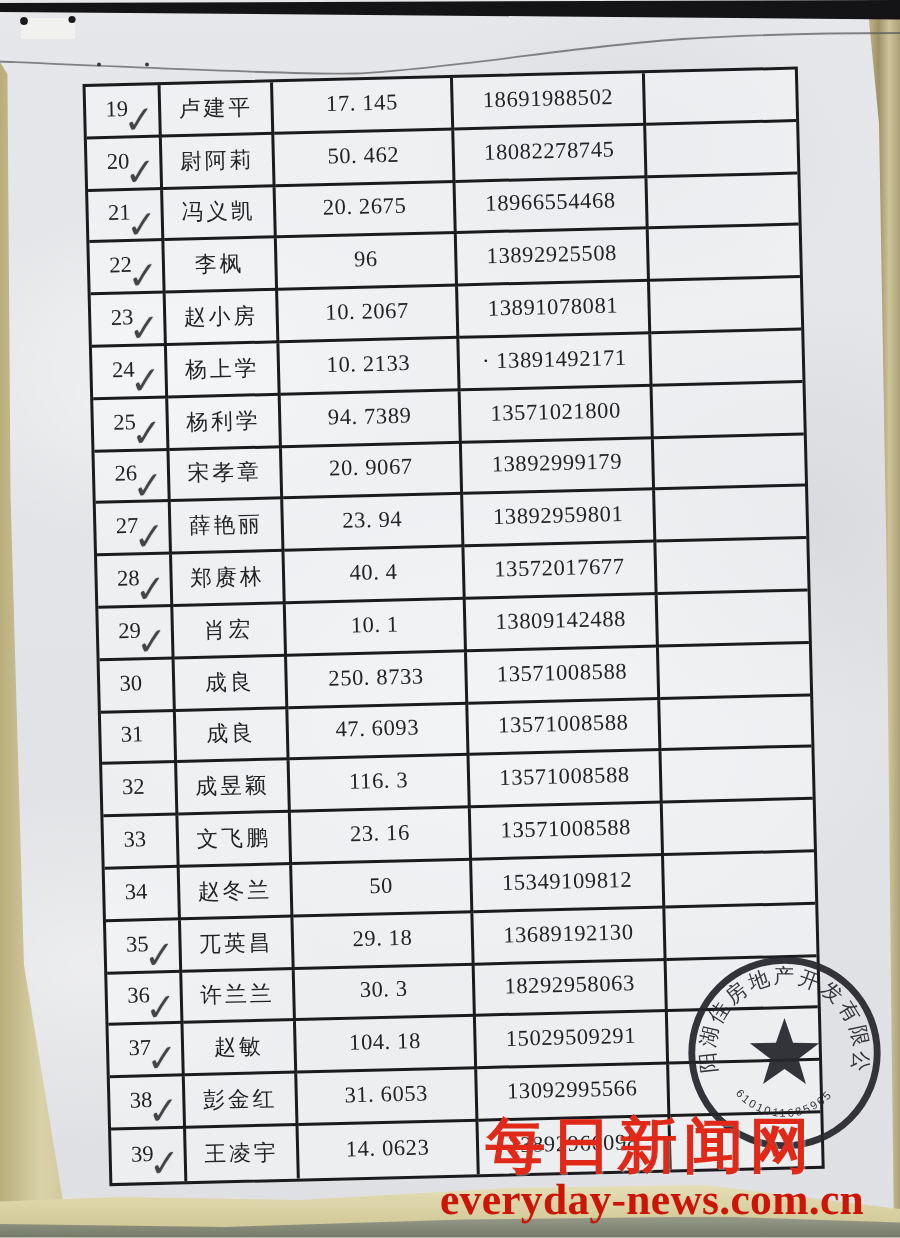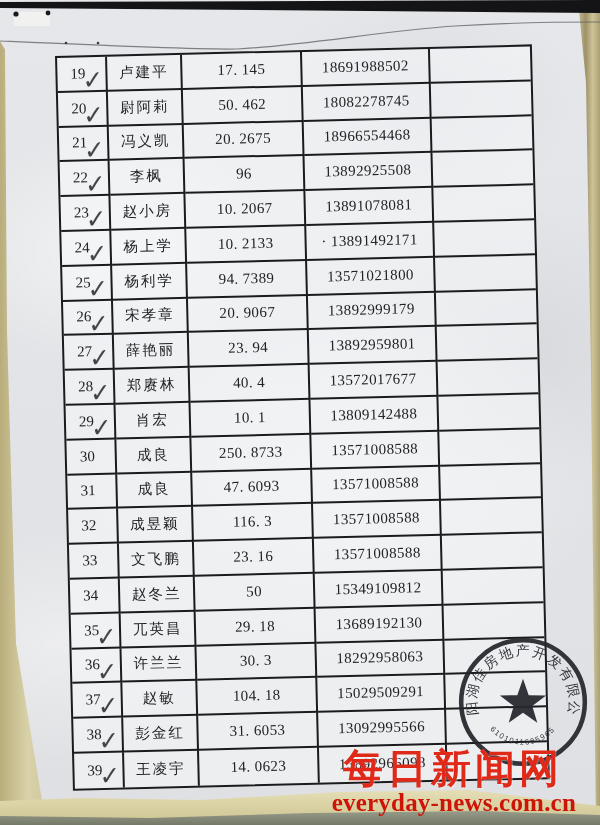--- a/index.html
+++ b/index.html
@@ -69,21 +69,21 @@
   
   .stamp{position:absolute;left:447px;top:626px;z-index:4;opacity:.93;}
   
   .wm{position:absolute;right:24px;bottom:10px;z-index:6;text-align:center;line-height:1;}
   .wm-cn{
     font-family:"DejaVu Sans","Liberation Sans",sans-serif;
     font-size:40px;font-weight:bold;letter-spacing:4px;
     margin-right:2px;margin-bottom:2px;
     text-shadow:1px 1px 0 rgba(255,255,255,.35);
   }
-  .wm-en{font-family:"Liberation Serif",serif;font-size:25px;font-weight:bold;letter-spacing:.2px;}
+  .wm-en{font-family:"Liberation Serif",serif;font-size:29px;font-weight:bold;letter-spacing:.2px;}
   
   .overlay{position:absolute;left:0;top:0;z-index:7;pointer-events:none;}
 </style>
 </head>
 <body>
 
 <div class="page">
 
   <div class="edge edge-left"></div>
   <div class="edge edge-right"></div>

